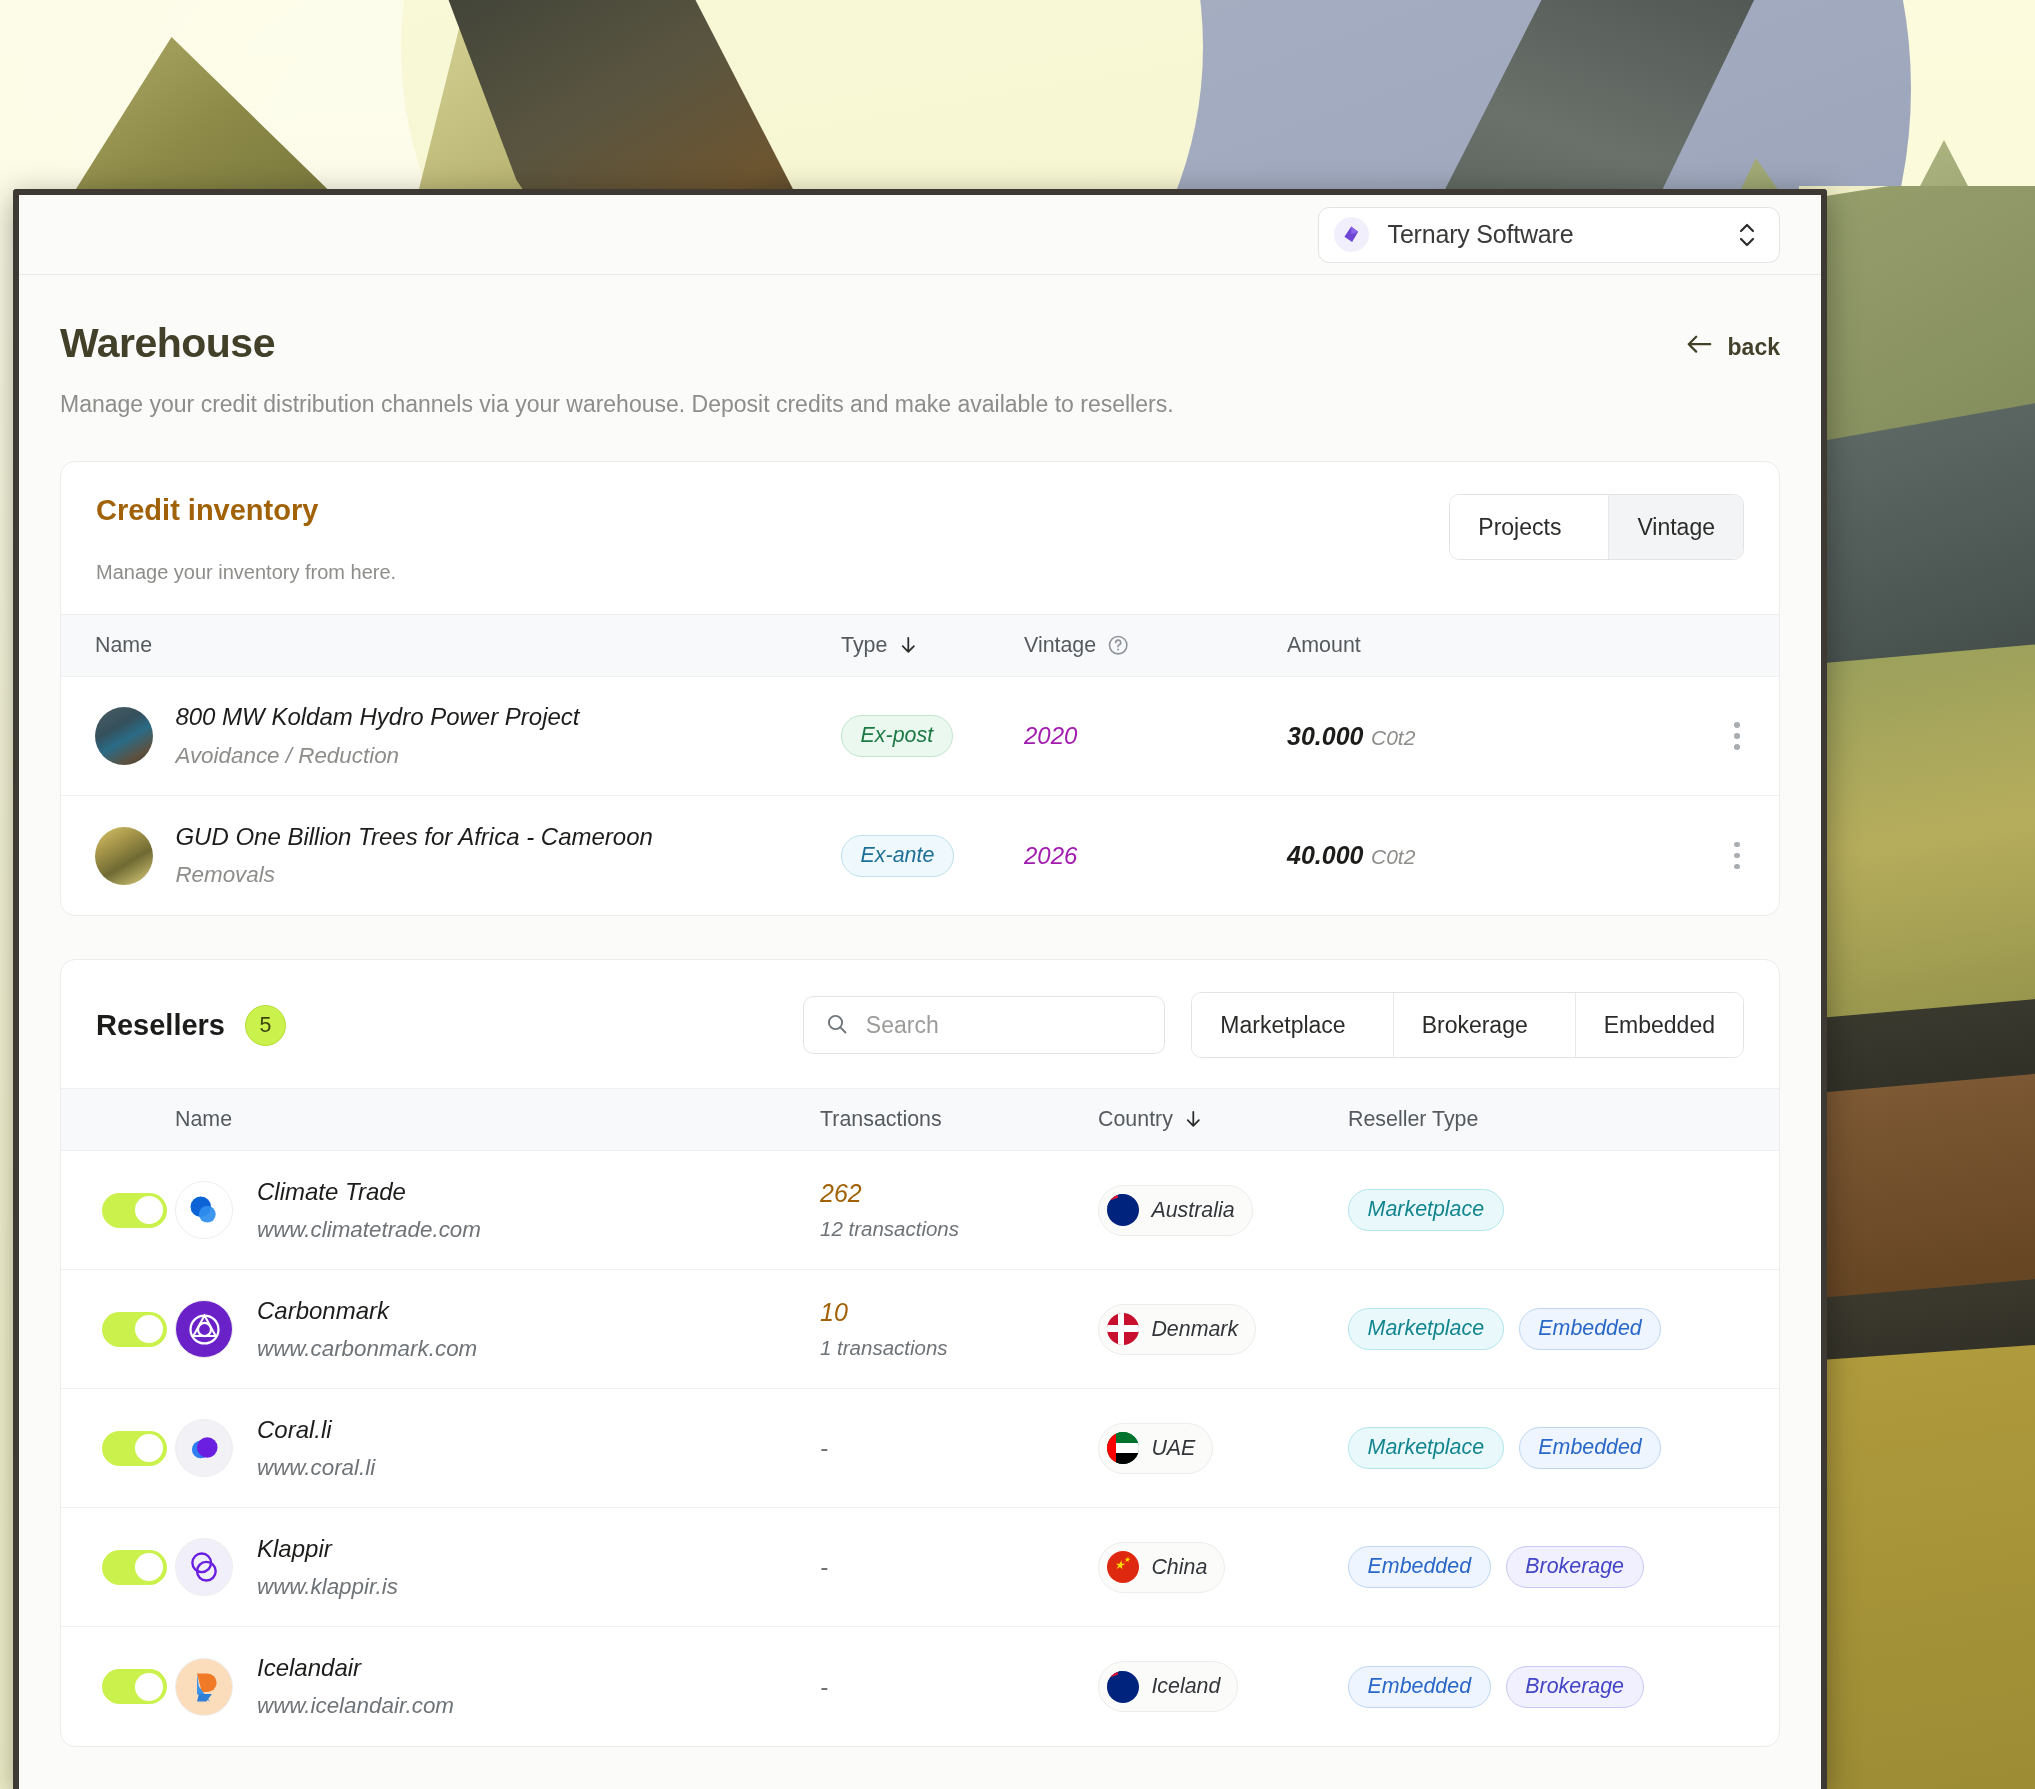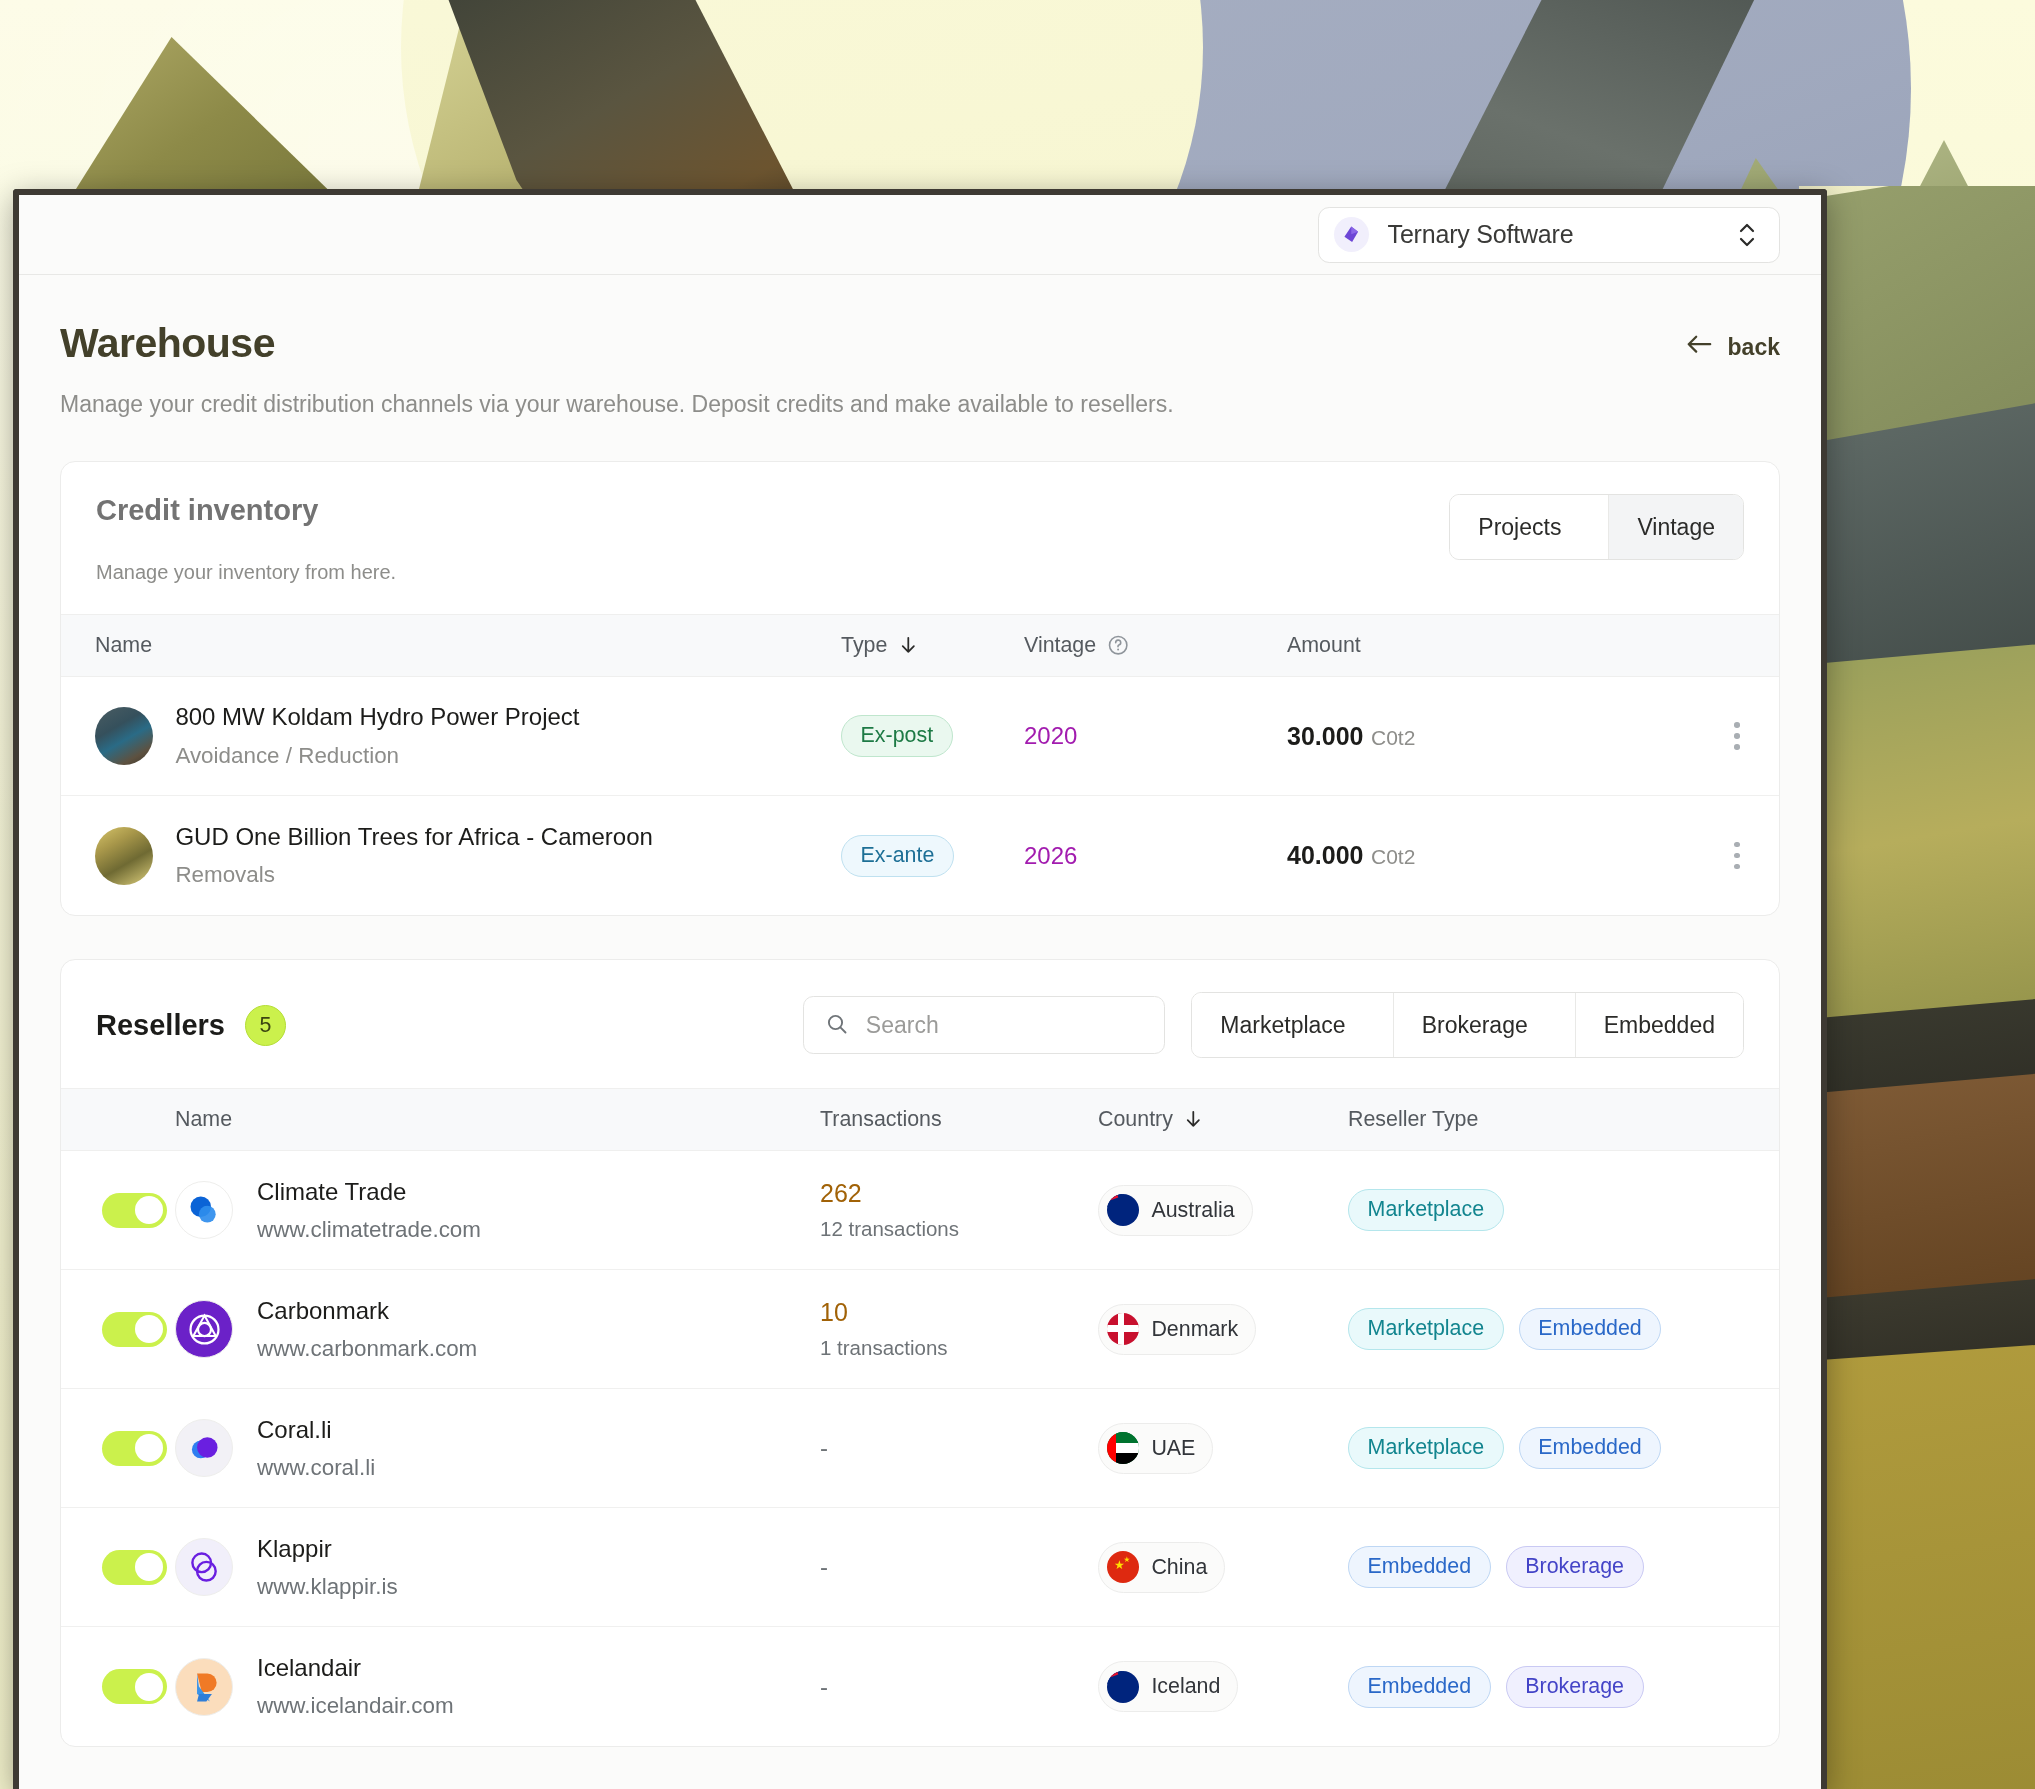--- a/index.html
+++ b/index.html
@@ -164,21 +164,21 @@
     background: #fff;
     border: 0.9px solid #ececeb;
     border-radius: 15px;
     overflow: hidden;
   }
 
   .card-head {
     padding: 32px 35px 30px 35px;
     display: flex; align-items: flex-start; justify-content: space-between;
   }
-  .card-title { font-size: 29px; font-weight: bold; color: #737373; }
+  .card-title { font-size: 29px; font-weight: bold; color: #a16207; }
   .card-sub { margin-top: 34px; font-size: 20px; color: #8d8d8a; }
 
   
   .segmented {
     display: flex; border: 0.9px solid #e3e3e1; border-radius: 10.3px; overflow: hidden;
     background: #fff;
     gap: 19px;
   }
   .segmented .seg {
     padding: 18.6px 28px;
@@ -197,20 +197,21 @@
     border-top: 0.9px solid #efefee;
     border-bottom: 0.9px solid #efefee;
     height: 63px;
     font-size: 21.4px; color: #555a5f;
   }
   .thead .th { display: flex; align-items: center; gap: 11.2px; }
   .trow {
     display: flex; align-items: center;
     border-bottom: 0.9px solid #f0f0ef;
     min-height: 119px;
+    font-style: italic;
   }
   .trow:last-child { border-bottom: none; }
 
   
   .ci-name   { width: 738px; padding-left: 34px; display:flex; align-items:center; gap:22.4px; }
   .ci-type   { width: 183px; margin-left: 42px; }
   .ci-vint   { width: 263px; }
   .ci-amt    { flex: 1; }
   .ci-menu   { width: 84px; display:flex; justify-content:center; }
 

